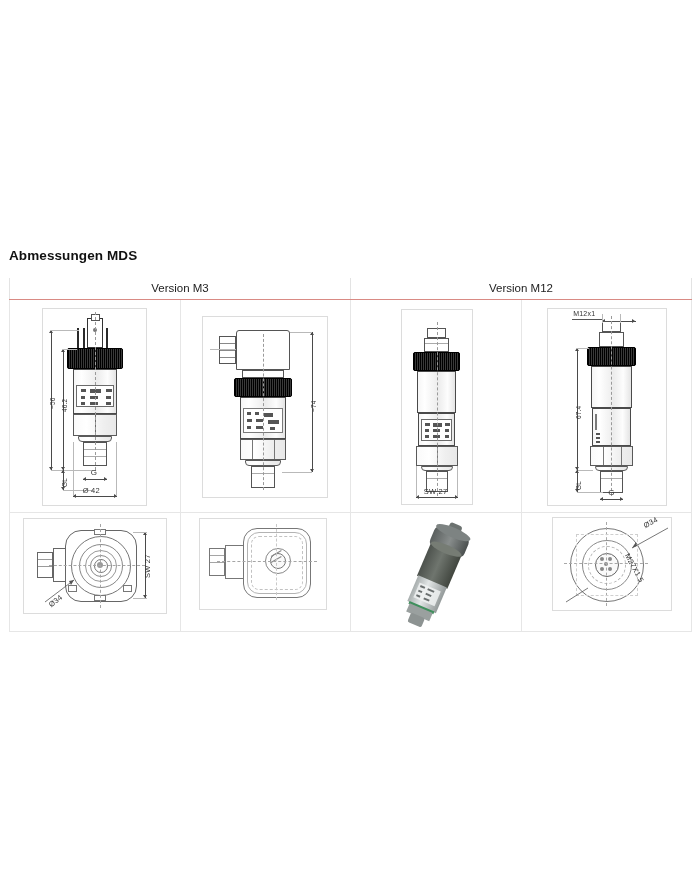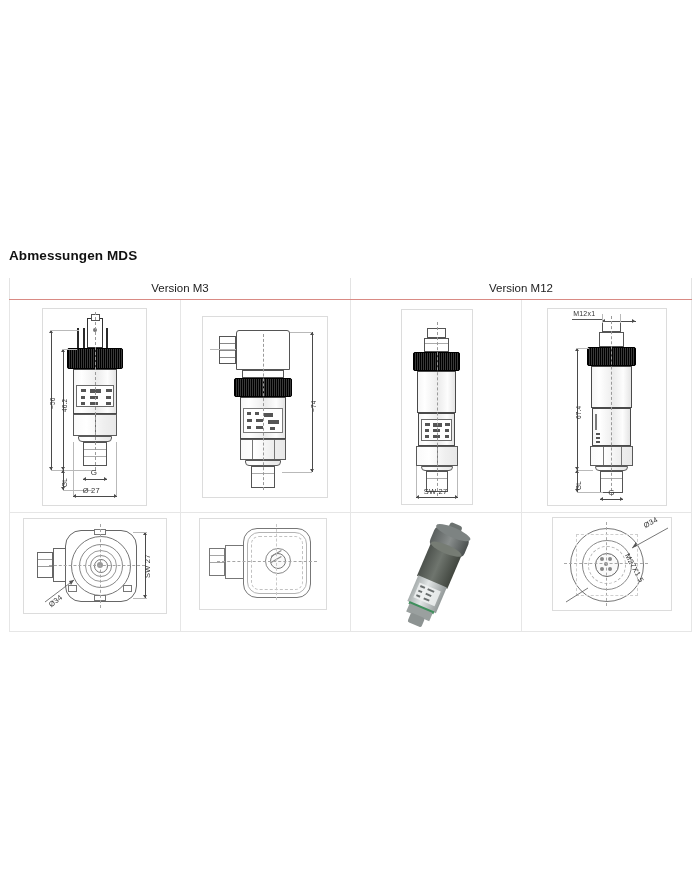--- a/index.html
+++ b/index.html
@@ -217,21 +217,21 @@
               <div class="ln h1" style="left:63px;top:175px;width:24px;"></div>
               <div class="arrow-l" style="left:63px;top:173px;"></div>
               <div class="arrow-r" style="left:84px;top:173px;"></div>
               <div class="dimtxt" style="left:71px;top:164px;font-size:8px;">G</div>
 
               <div class="ln h1" style="left:53px;top:192px;width:44px;"></div>
               <div class="arrow-l" style="left:53px;top:190px;"></div>
               <div class="arrow-r" style="left:94px;top:190px;"></div>
               <div class="ln v1 xthin" style="left:53px;top:138px;height:54px;"></div>
               <div class="ln v1 xthin" style="left:96px;top:138px;height:54px;"></div>
-              <div class="dimtxt" style="left:63px;top:182px;font-size:7.5px;">Ø 27</div>
+              <div class="dimtxt" style="left:63px;top:182px;font-size:7.5px;">Ø 42</div>
             </div>
           </div>
         </td>
 
         <td class="col-q">
           <div class="cellwrap">
             <div class="dwg" style="width:150px;height:205px;">
               <div class="framebox" style="left:12px;top:12px;width:126px;height:182px;"></div>
 
               <div class="white" style="left:46px;top:26px;width:54px;height:40px;border-radius:3px 3px 0 0;"></div>

